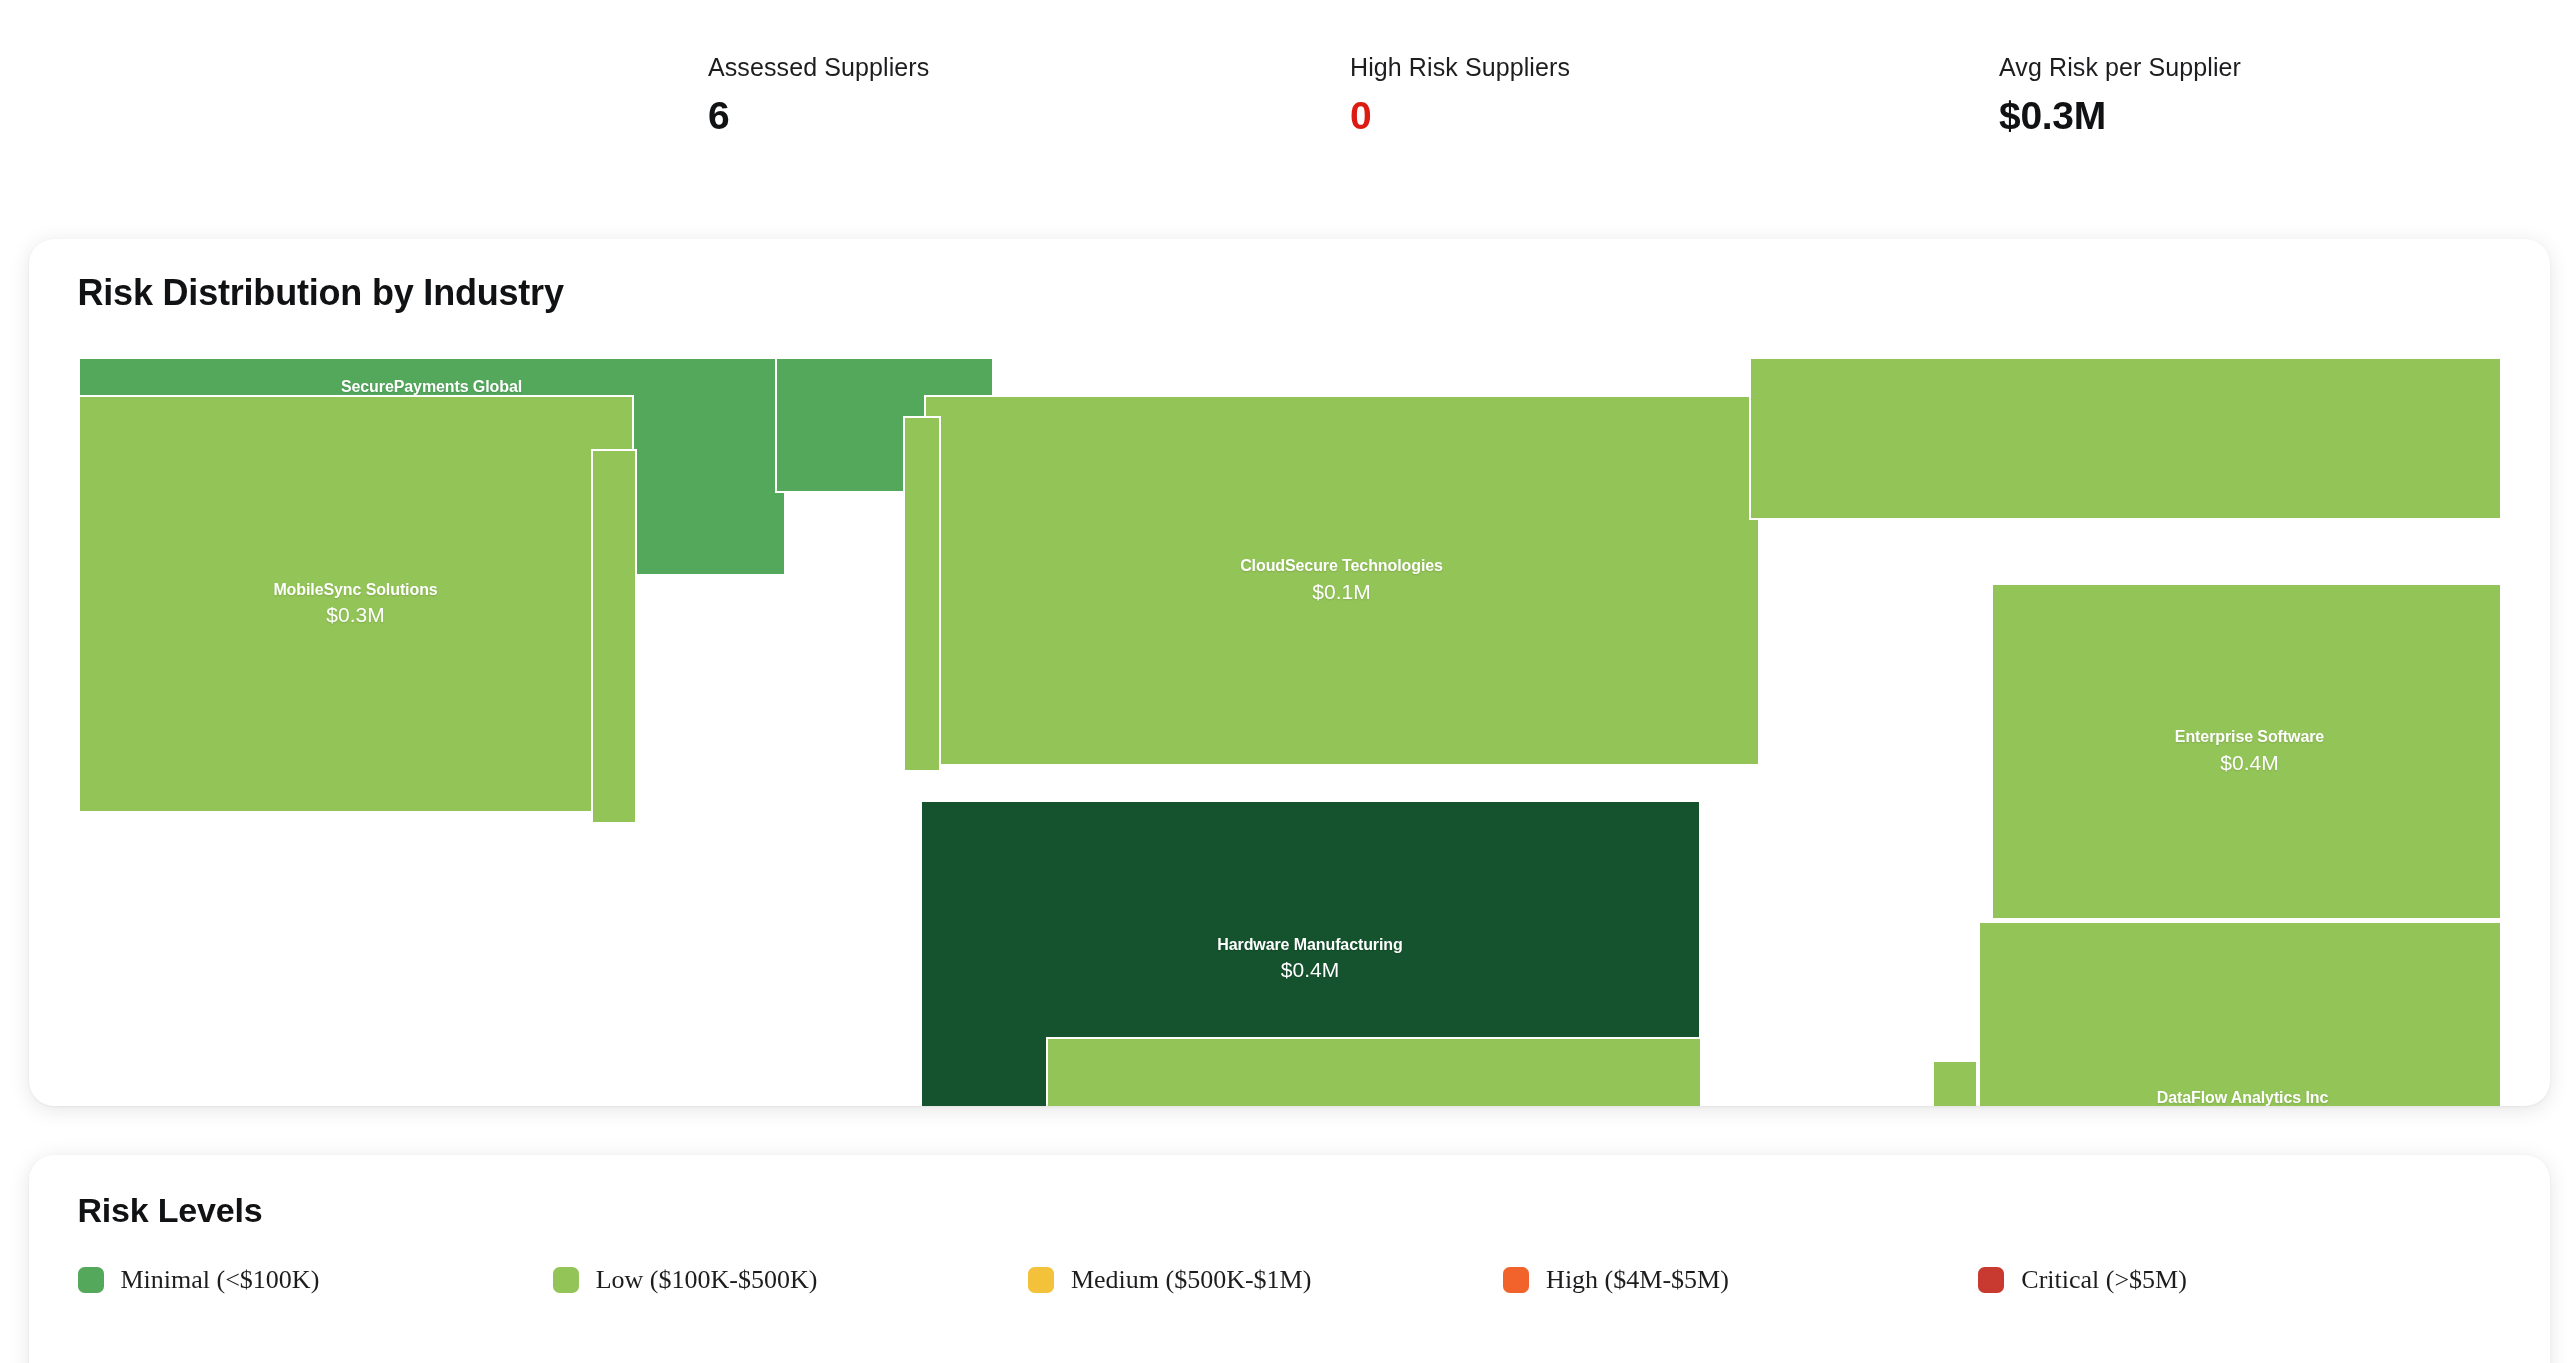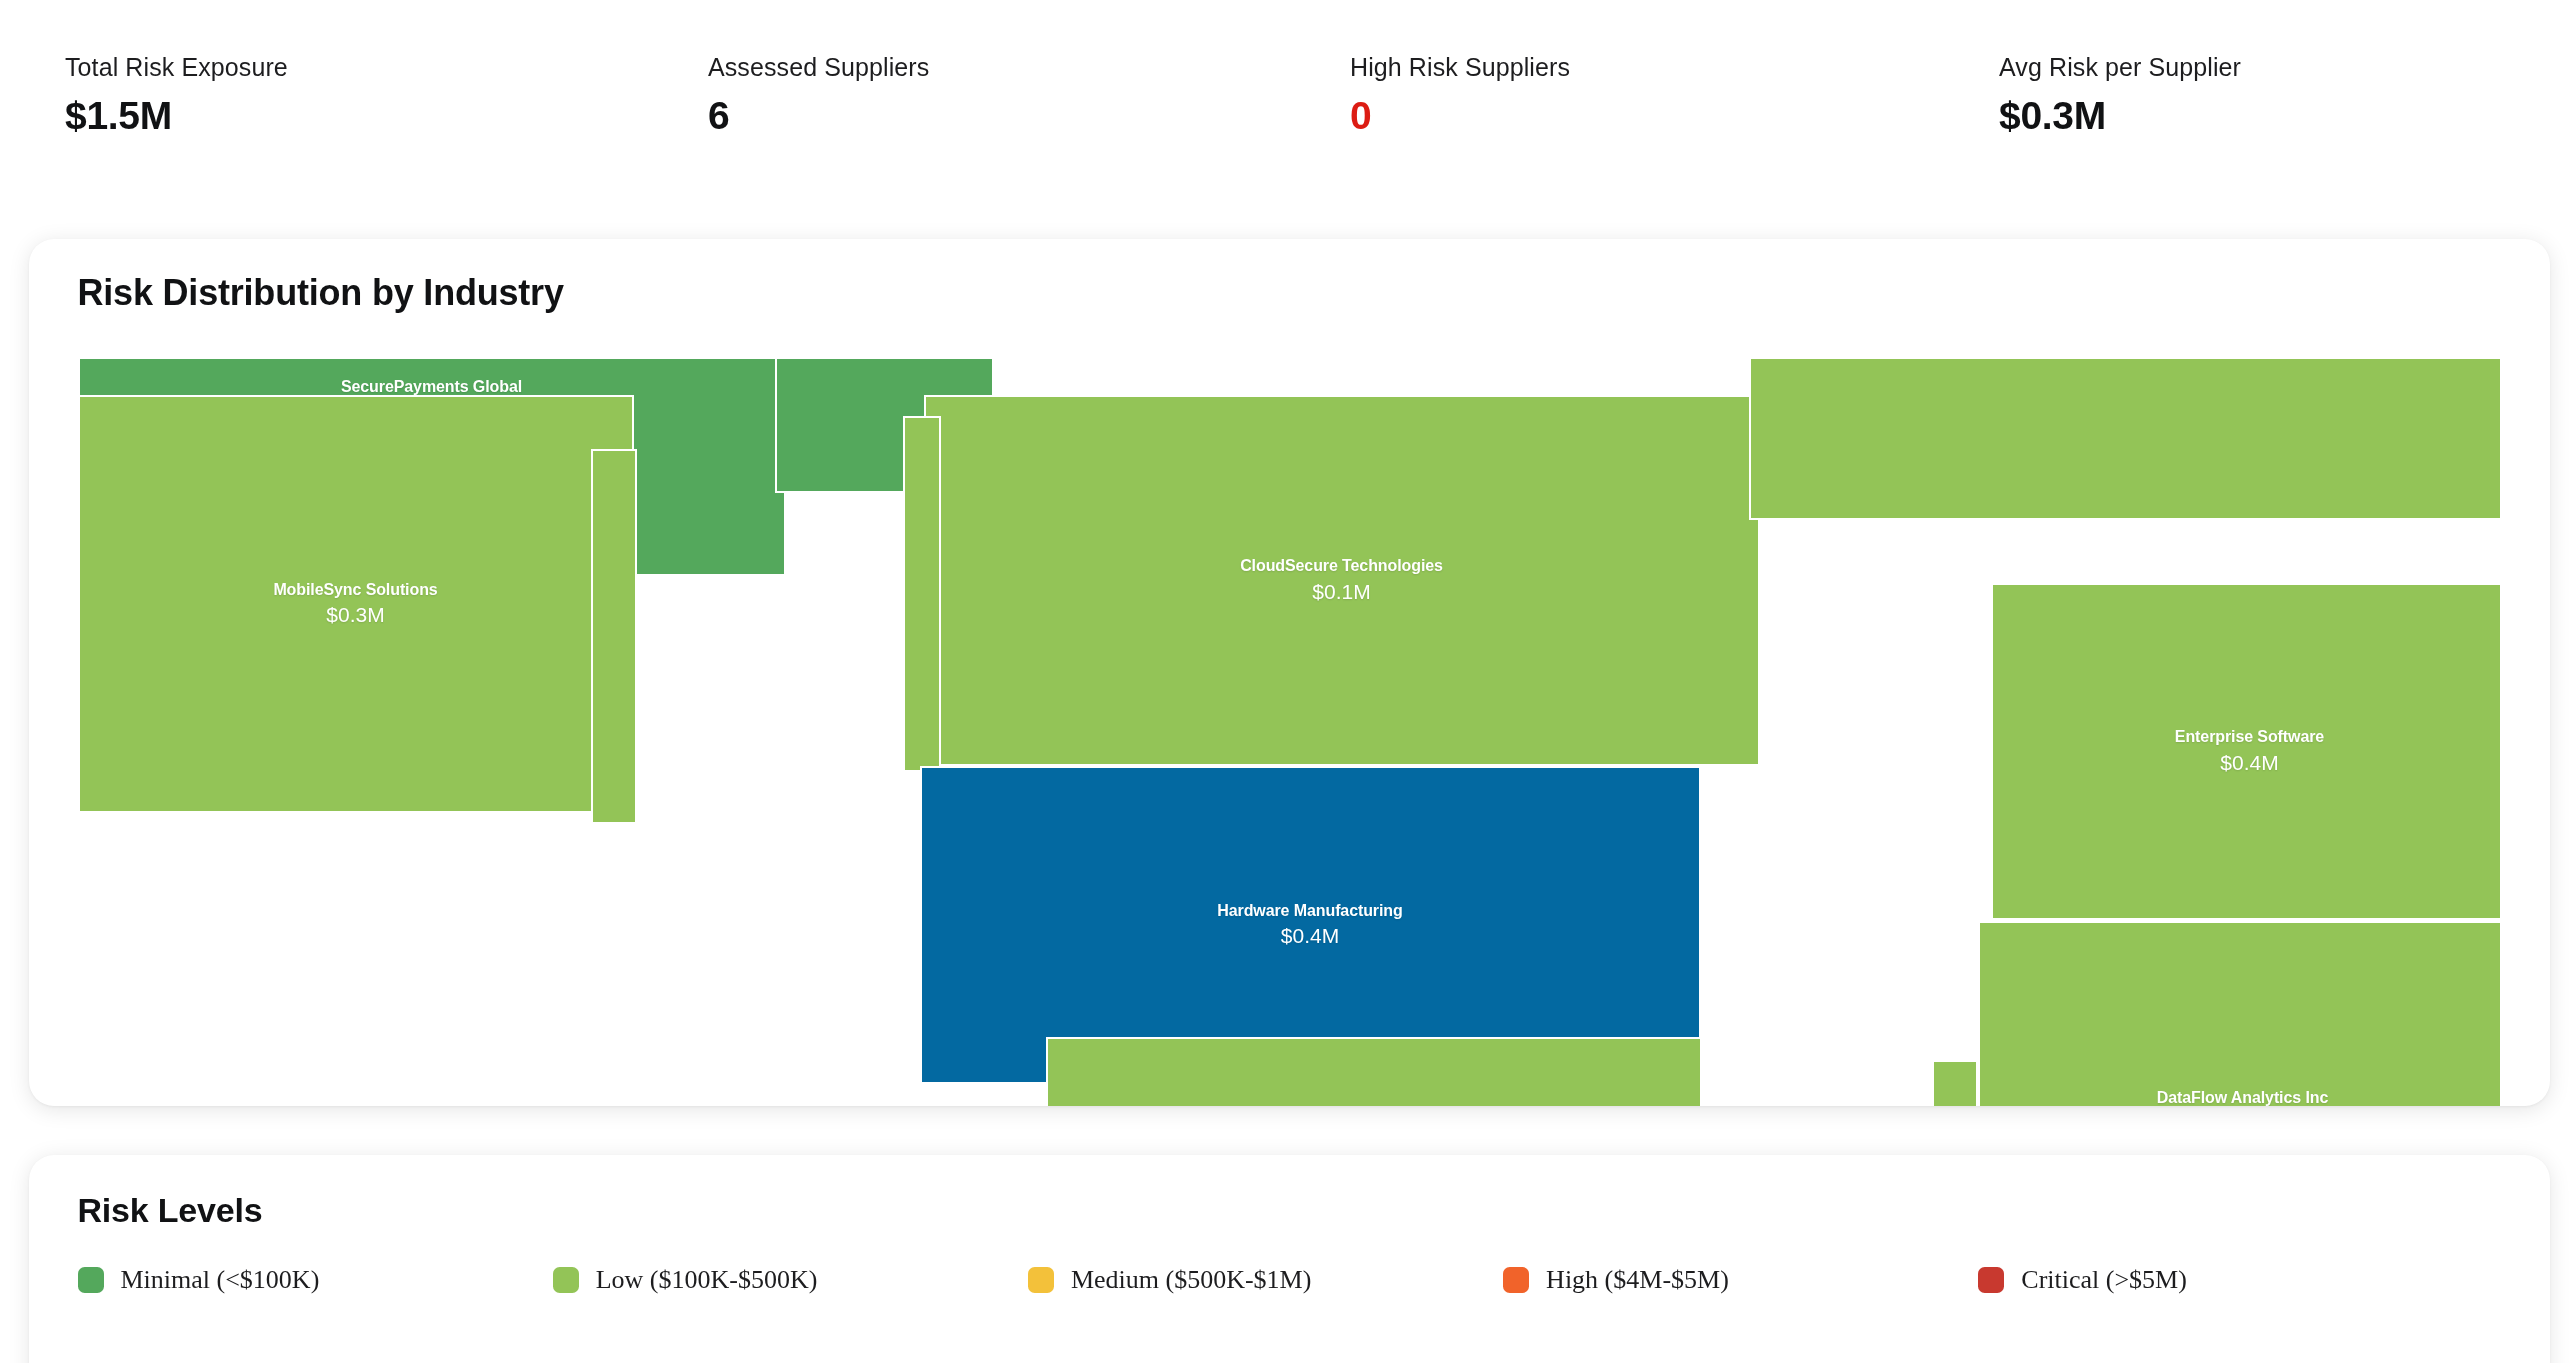--- a/index.html
+++ b/index.html
@@ -142,24 +142,20 @@
     color: #1d1d1f;
     white-space: nowrap;
   }
 </style>
 </head>
 <body>
 
 <div class="page">
 
   <div class="kpi-row" id="kpi-row">
-      <div class="kpi-card" style="left: 65px;">
-        <div class="kpi-label">Total Risk Exposure</div>
-        <div class="kpi-value">$1.5M</div>
-      </div>
       <div class="kpi-card" style="left: 708px;">
         <div class="kpi-label">Assessed Suppliers</div>
         <div class="kpi-value">6</div>
       </div>
       <div class="kpi-card" style="left: 1350px;">
         <div class="kpi-label">High Risk Suppliers</div>
         <div class="kpi-value danger">0</div>
       </div>
       <div class="kpi-card" style="left: 1999px;">
         <div class="kpi-label">Avg Risk per Supplier</div>
@@ -182,21 +178,21 @@
         <div class="node plain" style="left: 846px; top: 38px; width: 836px; height: 371px; background: rgb(147, 196, 87);">
           <div class="n-label">CloudSecure Technologies</div>
           <div class="n-value">$0.1M</div>
         </div>
         <div class="node plain" style="left: 825px; top: 59px; width: 38px; height: 356px; background: rgb(147, 196, 87);"></div>
         <div class="node plain" style="left: 1671px; top: 0px; width: 760px; height: 163px; background: rgb(147, 196, 87);"></div>
         <div class="node plain" style="left: 1913px; top: 226px; width: 518px; height: 337px; background: rgb(147, 196, 87);">
           <div class="n-label">Enterprise Software</div>
           <div class="n-value">$0.4M</div>
         </div>
-        <div class="node plain" style="left: 842px; top: 409px; width: 781px; height: 318px; background: #0369a1;">
+        <div class="node plain" style="left: 842px; top: 443px; width: 781px; height: 318px; background: #14532d;">
           <div class="n-label">Hardware Manufacturing</div>
           <div class="n-value">$0.4M</div>
         </div>
         <div class="node plain" style="left: 968px; top: 680px; width: 656px; height: 86px; background: rgb(147, 196, 87);"></div>
         <div class="node bottom-label" style="left: 1900px; top: 564px; width: 530px; height: 192px; background: rgb(147, 196, 87);">
           <div class="n-label">DataFlow Analytics Inc</div>
         </div>
         <div class="node plain" style="left: 1854px; top: 703px; width: 46px; height: 57px; background: rgb(147, 196, 87);"></div>
       </div>
   </div>

